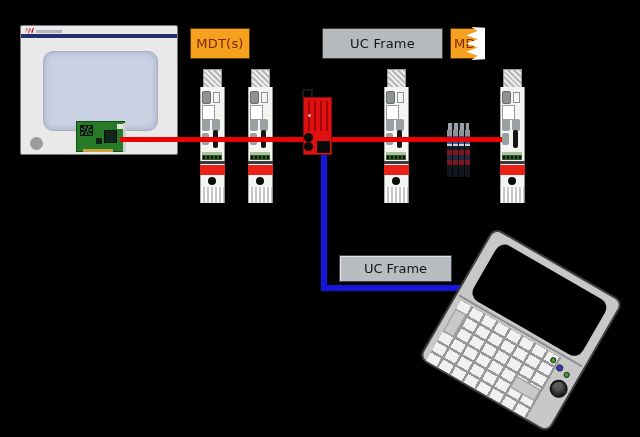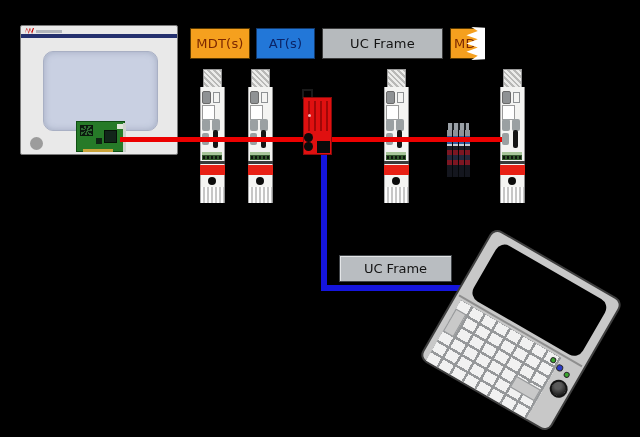--- a/index.html
+++ b/index.html
@@ -214,23 +214,20 @@
       <div class="sw-dot"></div>
     </div>
     <div class="sw-port1"></div>
     <div class="sw-port2"></div>
     <div class="sw-port3"></div>
   </div>
 
   <div class="legend-box box-mdt">
     <span>MDT(s)</span>
   </div>
-  <div class="legend-box box-at">
-    <span>AT(s)</span>
-  </div>
   <div class="legend-box box-uc">
     <span>UC Frame</span>
   </div>
   <div class="legend-box box-mdt2">
     <span>MD</span>
   </div>
   <div class="tear"></div>
 
   <div class="uc-callout">
     <span>UC Frame</span>

